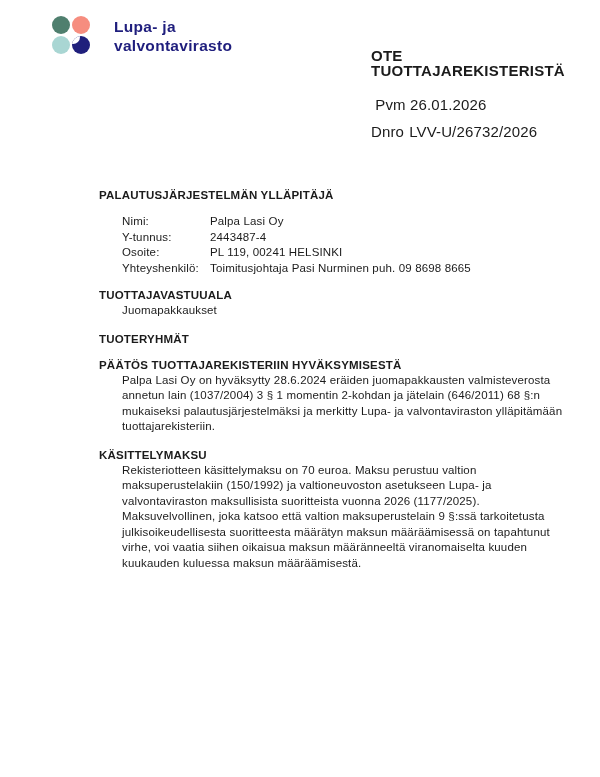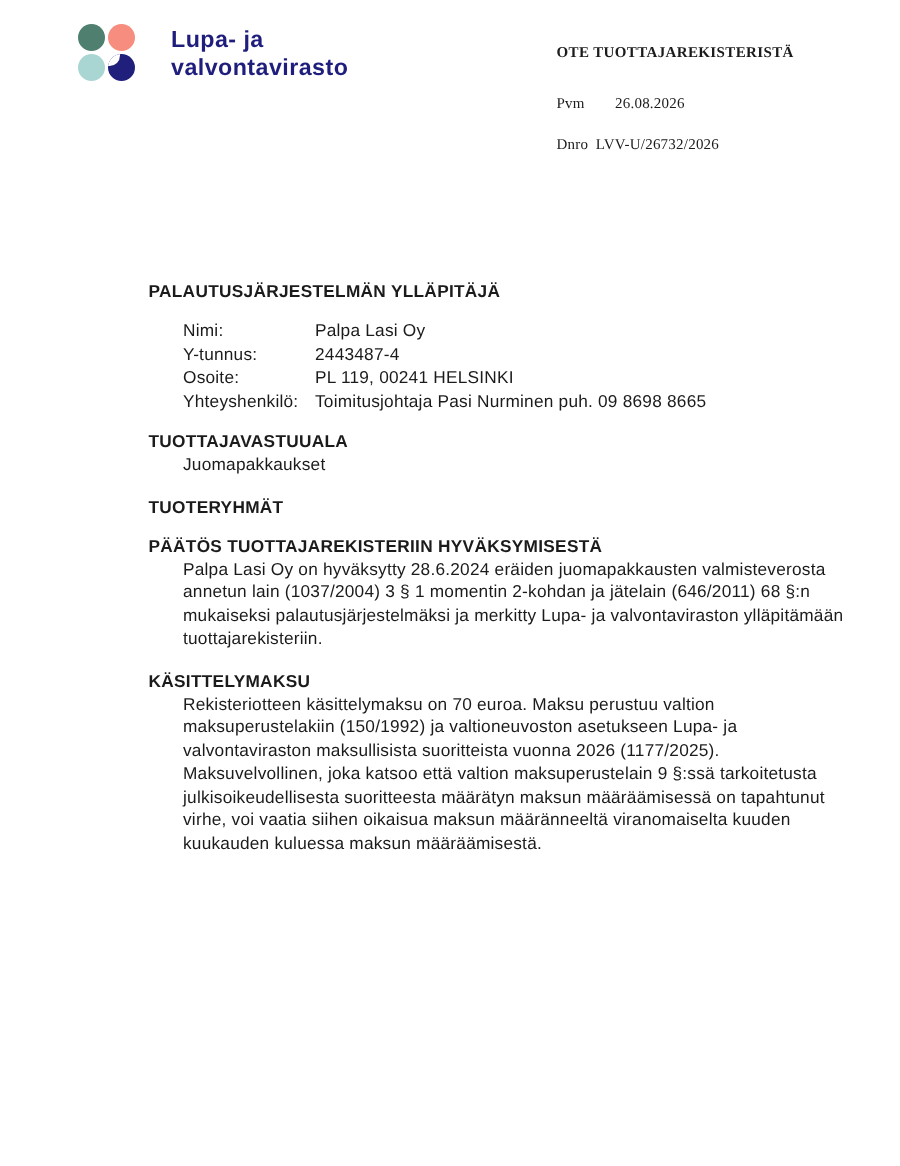--- a/index.html
+++ b/index.html
@@ -36,31 +36,30 @@
     font-weight: bold;
     font-size: 15.5px;
     line-height: 19px;
     letter-spacing: 0.3px;
     padding-top: 1px;
   }
 
   
   .doc-meta {
     position: absolute;
-    left: 371px; top: 28px;
-    font-size: 10px;
+    left: 371px; top: 48px;
+    font-size: 15px;
     line-height: 15px;
     letter-spacing: 0.15px;
-    font-family: Liberation Serif, serif;
   }
   .doc-title { font-weight: bold; letter-spacing: 0.25px; }
   .meta-row { display: flex; }
   .meta-row-date { margin-top: 19px; }
   .meta-row-dnro { margin-top: 12px; }
-  .meta-label-date { width: 39px; flex: none; }
+  .meta-label-date { width: 39px; flex: none; text-align: center; }
   .meta-label-dnro { margin-right: 5px; flex: none; }
 
   
   .content {
     position: absolute;
     left: 55px; top: 187px;
     width: 520px;
     font-size: 11.5px;
     line-height: 15.5px;
     letter-spacing: 0.15px;
@@ -102,21 +101,21 @@
     <div class="wordmark" style="color: rgb(31, 30, 125);">
       <div>Lupa- ja</div>
       <div>valvontavirasto</div>
     </div>
   </div>
 
   <div class="doc-meta">
     <div class="doc-title">OTE TUOTTAJAREKISTERISTÄ</div>
     <div class="meta-row meta-row-date">
       <span class="meta-label-date">Pvm</span>
-      <span>26.08.2026</span>
+      <span>26.01.2026</span>
     </div>
     <div class="meta-row meta-row-dnro">
       <span class="meta-label-dnro">Dnro</span>
       <span>LVV-U/26732/2026</span>
     </div>
   </div>
 
   <main class="content">
 
     <h2 class="section-heading">PALAUTUSJÄRJESTELMÄN YLLÄPITÄJÄ</h2>

